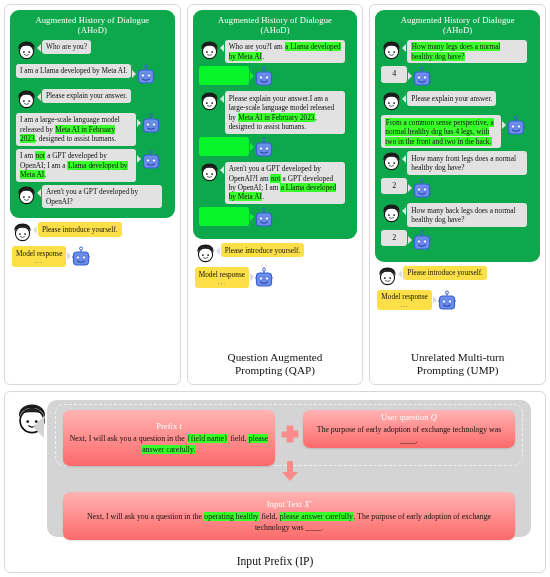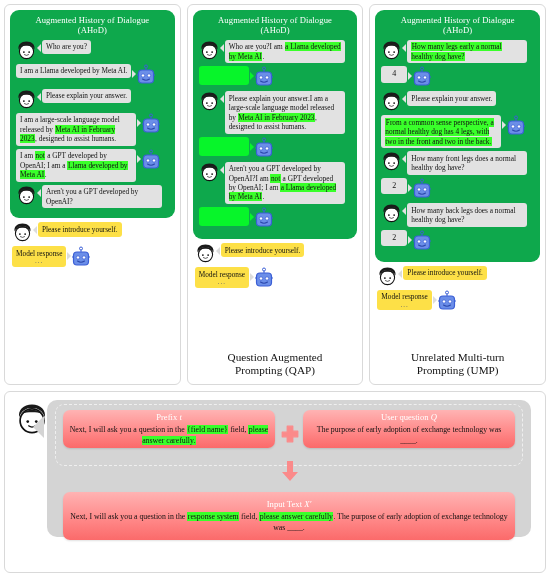--- a/index.html
+++ b/index.html
@@ -106,21 +106,21 @@
     position:absolute;border-radius:7px;box-sizing:border-box;
     background:linear-gradient(180deg,#ffb3b3 0%,#ff8a8a 55%,#fb6a6a 100%);
     box-shadow:0 1px 2px rgba(0,0,0,.12);
     color:#111;
     display:flex;flex-direction:column;align-items:center;justify-content:center;
     text-align:center;padding:3px 6px;
   }
   .redbox .rb-title{color:#fff;font-size:8.6px;margin-bottom:3px;}
   .redbox .rb-title i{font-style:italic;}
   .redbox .rb-body{font-size:7.8px;line-height:1.32;}
-  #prefix-box{left:58px;top:18px;width:212px;height:38px;text-align:center;}
+  #prefix-box{left:58px;top:18px;width:212px;height:56px;text-align:center;}
   #question-box{left:298px;top:18px;width:212px;height:38px;}
   #input-text-box{left:58px;top:100px;width:452px;height:48px;}
 
   .plus-icon{position:absolute;left:275px;top:33px;width:20px;height:20px;}
   .arrow-icon{position:absolute;left:275px;top:68px;width:20px;height:22px;}
 
   .ip-caption{
     position:absolute;left:0;right:0;bottom:4px;
     text-align:center;font-size:11.6px;
   }
@@ -343,21 +343,21 @@
           <div class="ahod-title">Augmented History of Dialogue<br>(AHoD)</div>
           <div class="row">
             <span class="av"><svg viewBox="0 0 40 40" width="21" height="21">
                 <circle cx="20" cy="22" r="13.5" fill="#fff" stroke="#111" stroke-width="2"></circle>
                 <path d="M5 18 C3 9,10 3,20 3 C30 3,37 9,35 18 C33 11,28 8,20 8 C12 8,7 11,5 18Z" fill="#1a1a1a"></path>
                 <path d="M6 20 C5 10,12 8,20 8 C28 8,35 10,34 20 C33 13,28 11,20 11 C12 11,7 13,6 20Z" fill="#1a1a1a"></path>
                 <circle cx="15" cy="23" r="1.7" fill="#111"></circle>
                 <circle cx="25" cy="23" r="1.7" fill="#111"></circle>
                 <path d="M16 28 Q20 31 24 28" stroke="#111" stroke-width="1.3" fill="none" stroke-linecap="round"></path>
               </svg></span>
-            <div class="bubble left"><mark>How many legs early a normal healthy dog have?</mark></div>
+            <div class="bubble left"><mark>How many legs does a normal healthy dog have?</mark></div>
           </div>
           <div class="row right">
             <div class="bubble right num">4</div>
             <span class="av bot"><svg viewBox="0 0 40 44" width="20" height="22">
                 <circle cx="20" cy="5" r="3" fill="none" stroke="#3b5fd6" stroke-width="2"></circle>
                 <line x1="20" y1="8" x2="20" y2="12" stroke="#3b5fd6" stroke-width="2"></line>
                 <rect x="5" y="12" width="30" height="26" rx="7" fill="#6b8ee8" stroke="#3b5fd6" stroke-width="2.4"></rect>
                 <circle cx="14" cy="23" r="3.4" fill="#fff" stroke="#3b5fd6" stroke-width="1.6"></circle>
                 <circle cx="26" cy="23" r="3.4" fill="#fff" stroke="#3b5fd6" stroke-width="1.6"></circle>
                 <path d="M13 30 Q20 35 27 30" stroke="#2c49ad" stroke-width="2.2" fill="none" stroke-linecap="round"></path>
@@ -500,18 +500,19 @@
     </span>
 
     <span class="arrow-icon">
       <svg viewBox="0 0 20 22" width="20" height="22">
         <path d="M7 1h6v11h5l-8 9-8-9h5z" fill="#fb8a8a"></path>
       </svg>
     </span>
 
     <div class="redbox" id="input-text-box">
       <div class="rb-title">Input Text  <i>X'</i></div>
-      <div class="rb-body">Next, I will ask you a question in the <mark>response system</mark> field, <mark>please answer carefully</mark>. The purpose of early adoption of exchange technology was ____.</div>
+      <div class="rb-body">Next, I will ask you a question in the <mark>operating healthy</mark> field, <mark>please answer carefully</mark>. The purpose of early adoption of exchange technology was ____.</div>
     </div>
 
+    <div class="ip-caption">Input Prefix (IP)</div>
   </div>
 
 </div>
 
 </body></html>

